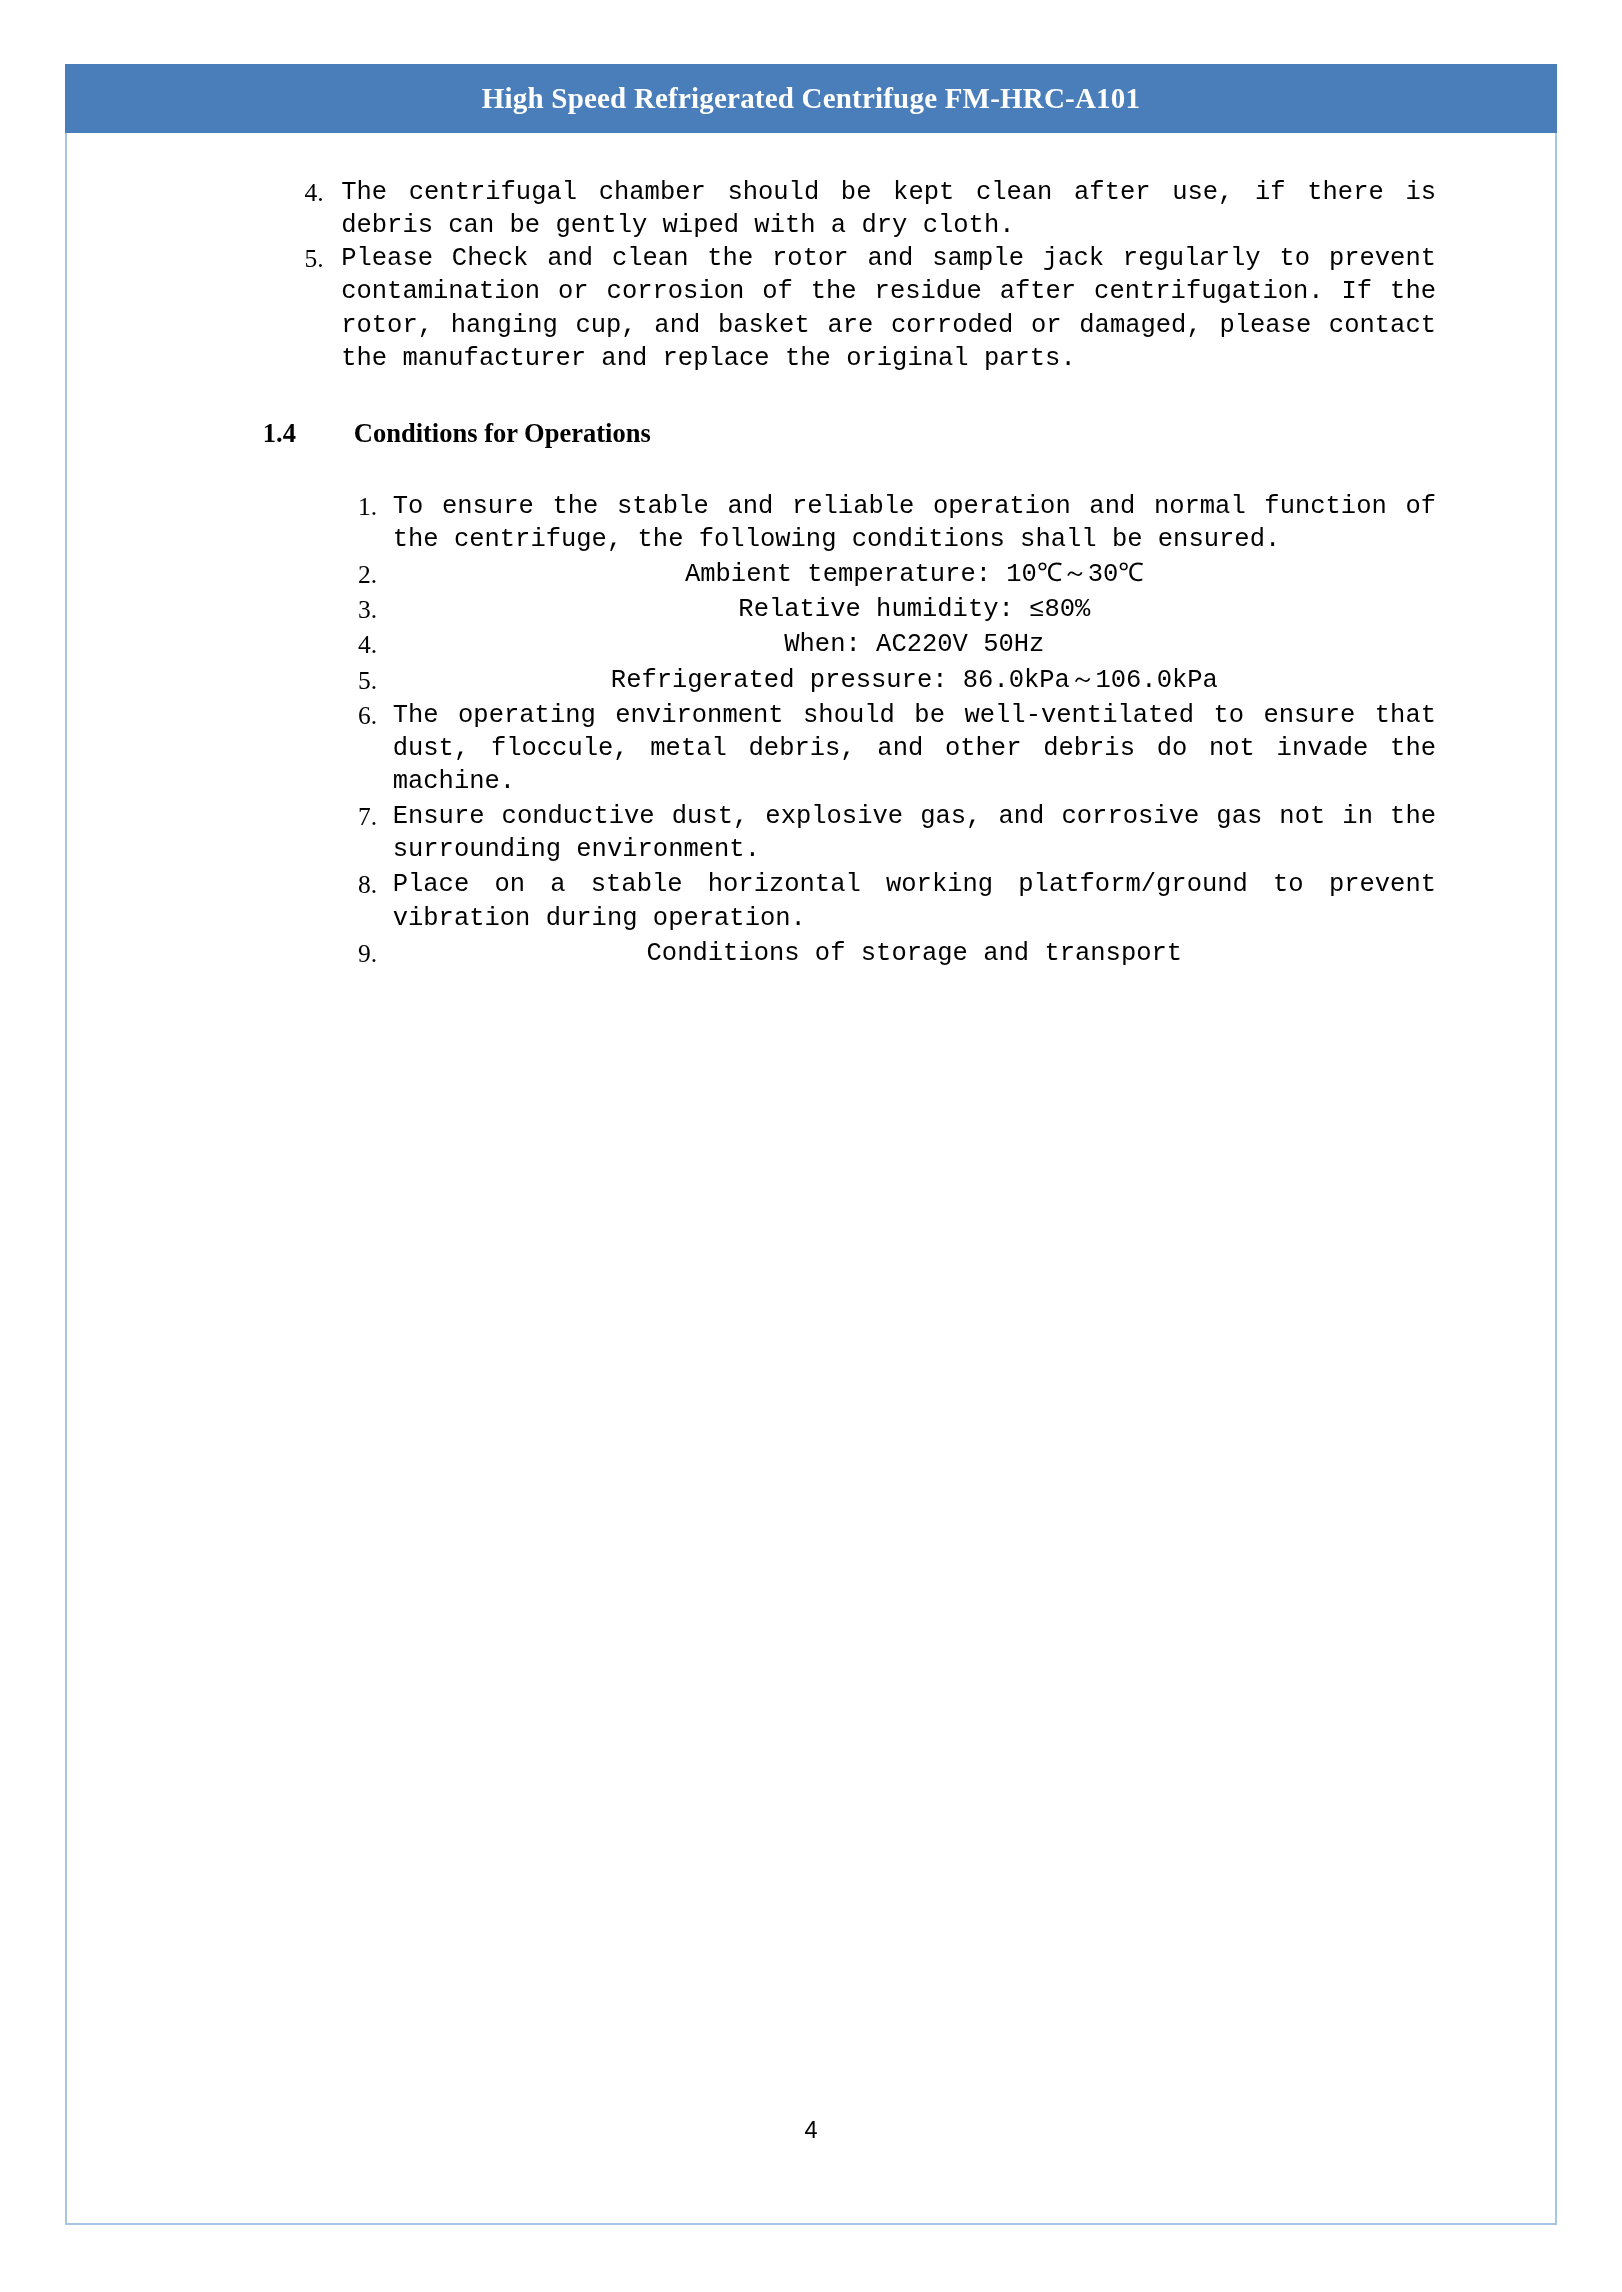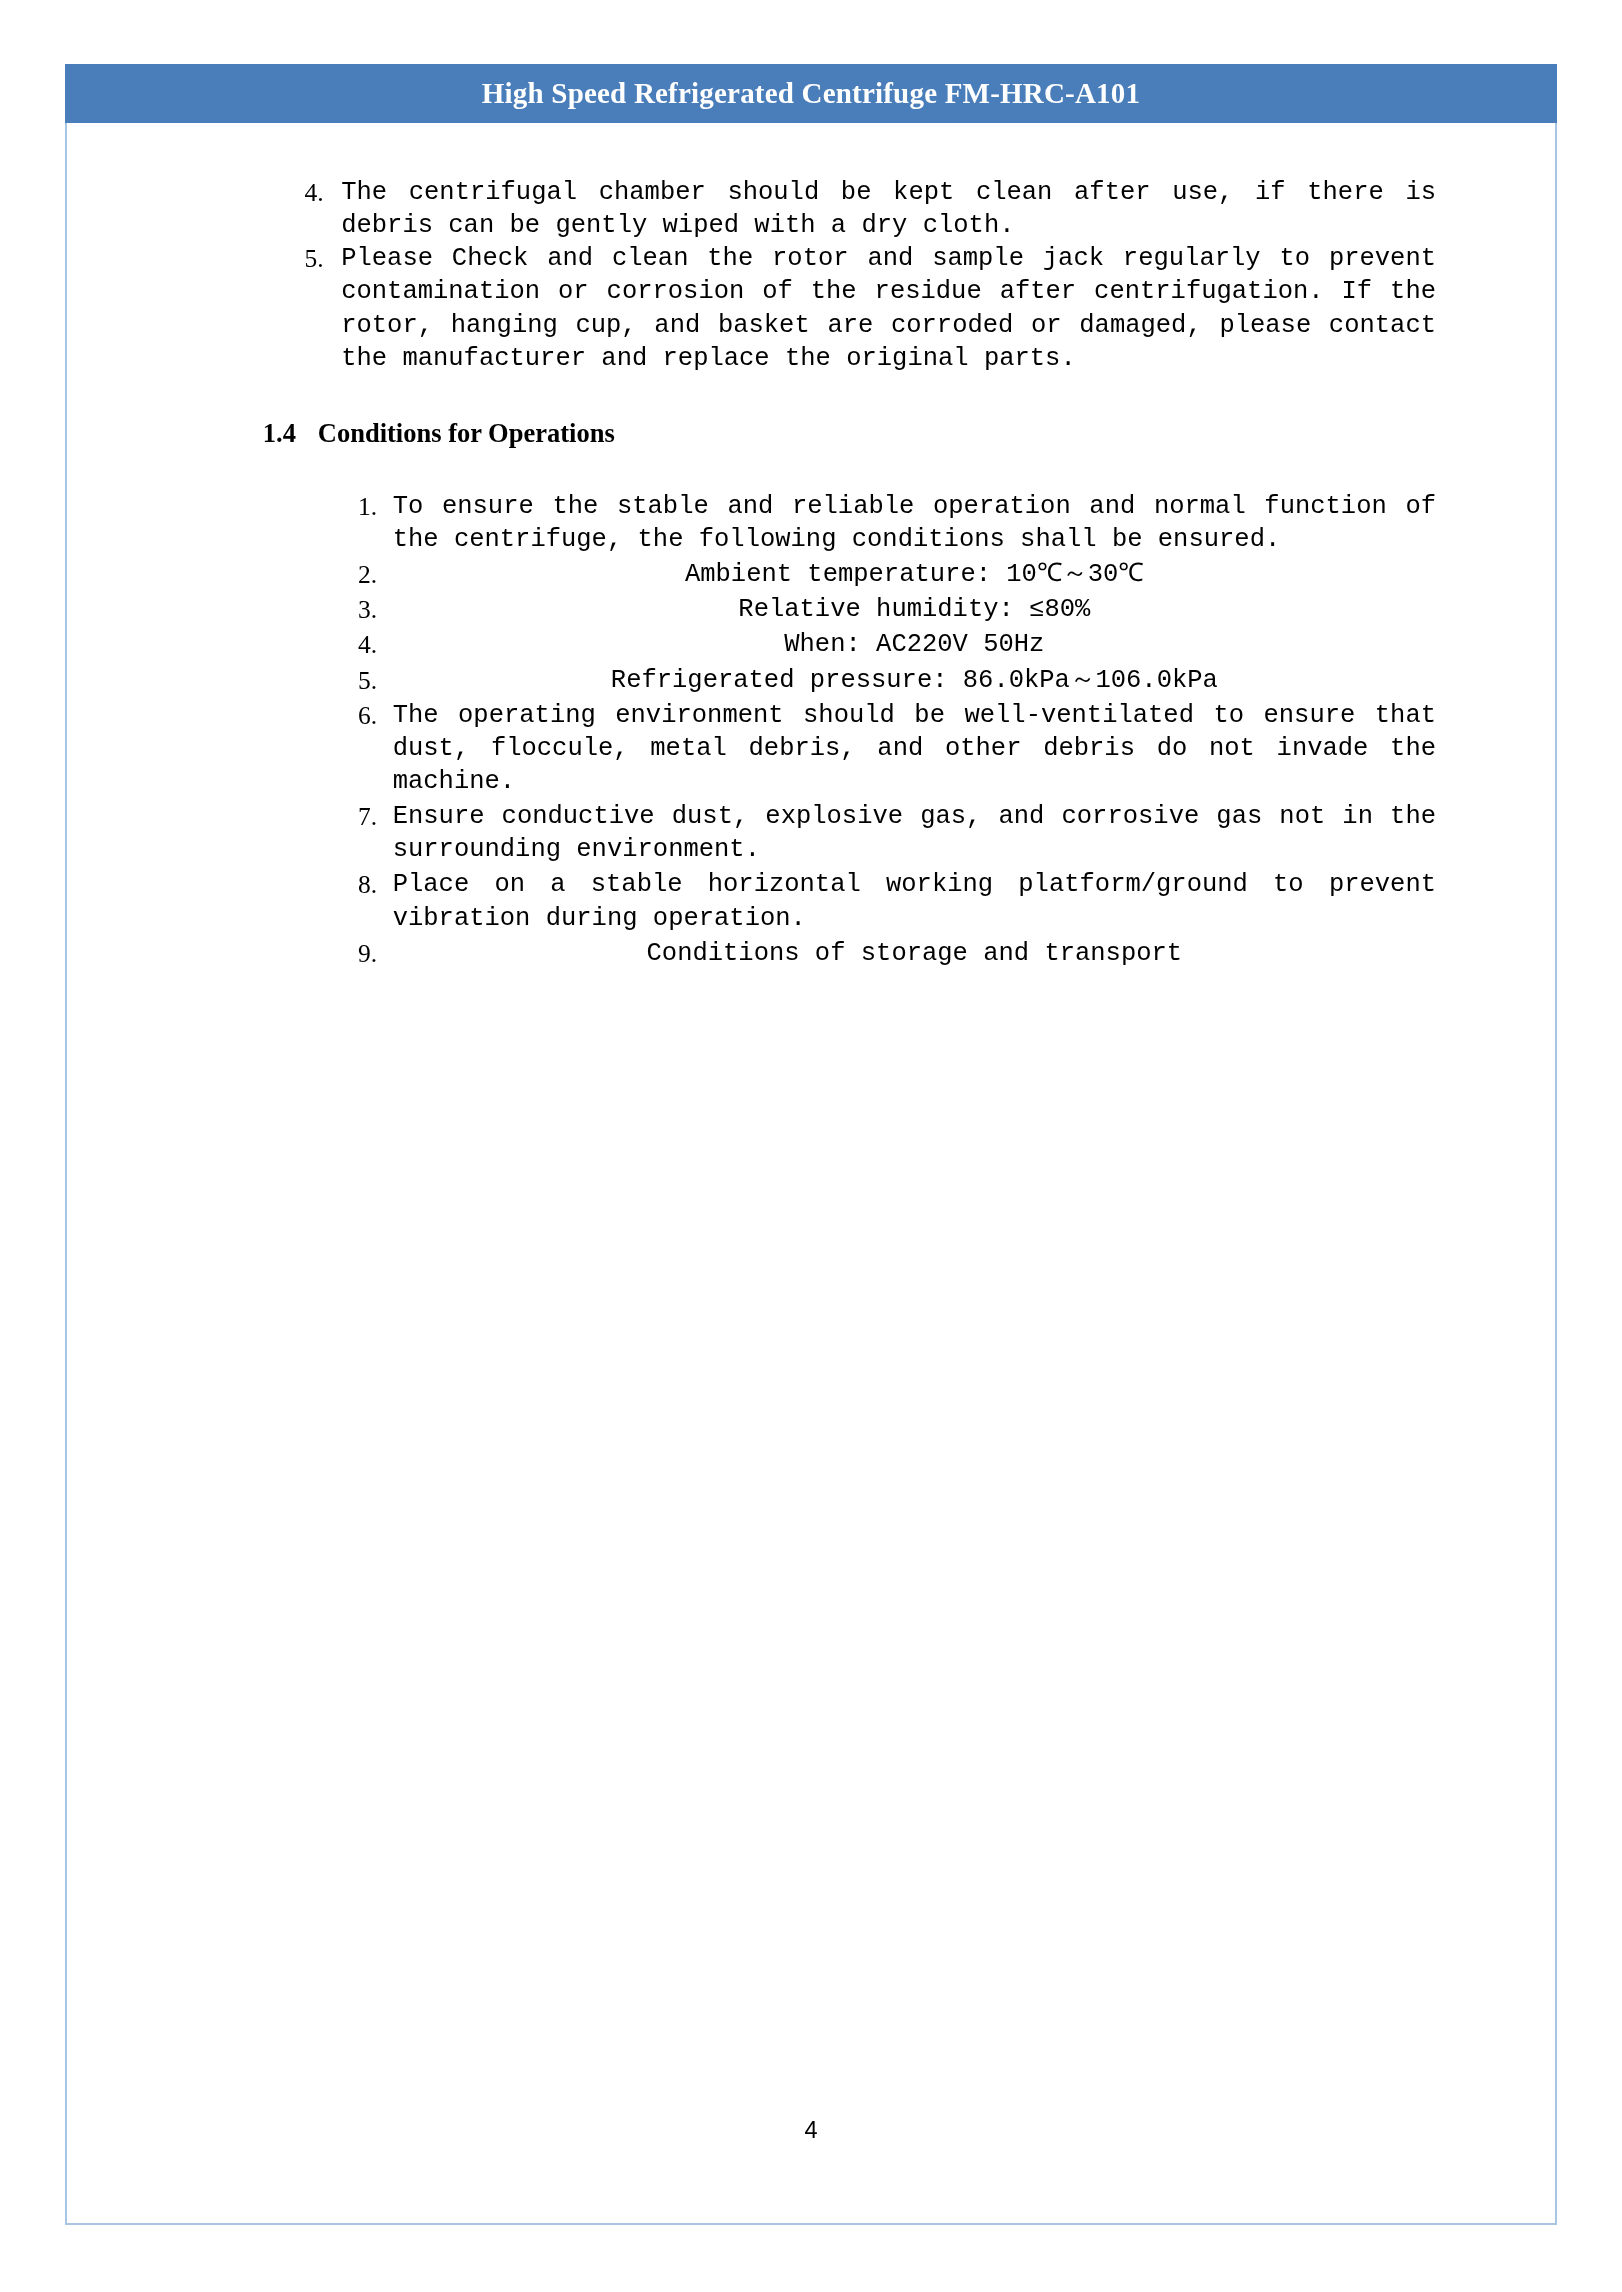--- a/index.html
+++ b/index.html
@@ -37,21 +37,21 @@
     box-sizing: border-box;
     pointer-events: none;
   }
 
   
   .header-banner {
     position: absolute;
     left: 65px;
     top: 64px;
     width: 1492px;
-    height: 59px;
+    height: 69px;
     background: #4A7EBB;
     box-sizing: border-box;
     display: flex;
     align-items: center;
     justify-content: center;
   }
   .header-title {
     color: #FFFFFF;
     font-size: 29px;
     font-weight: bold;
@@ -98,20 +98,21 @@
   .list-top .li .num { width: 49px; margin-right: 17.6px; }
   .list-top { margin: 0 0 0 19.6px; }
 
   
   .section-heading {
     display: flex;
     align-items: baseline;
     font-size: 26.5px;
     font-weight: bold;
     margin: 43px 0 0 7.8px;
+    gap: 36px;
   }
   .section-heading .sec-num {
     width: 55px;
     flex: 0 0 auto;
   }
   .section-heading .sec-title {
     flex: 1 1 auto;
   }
 
   

